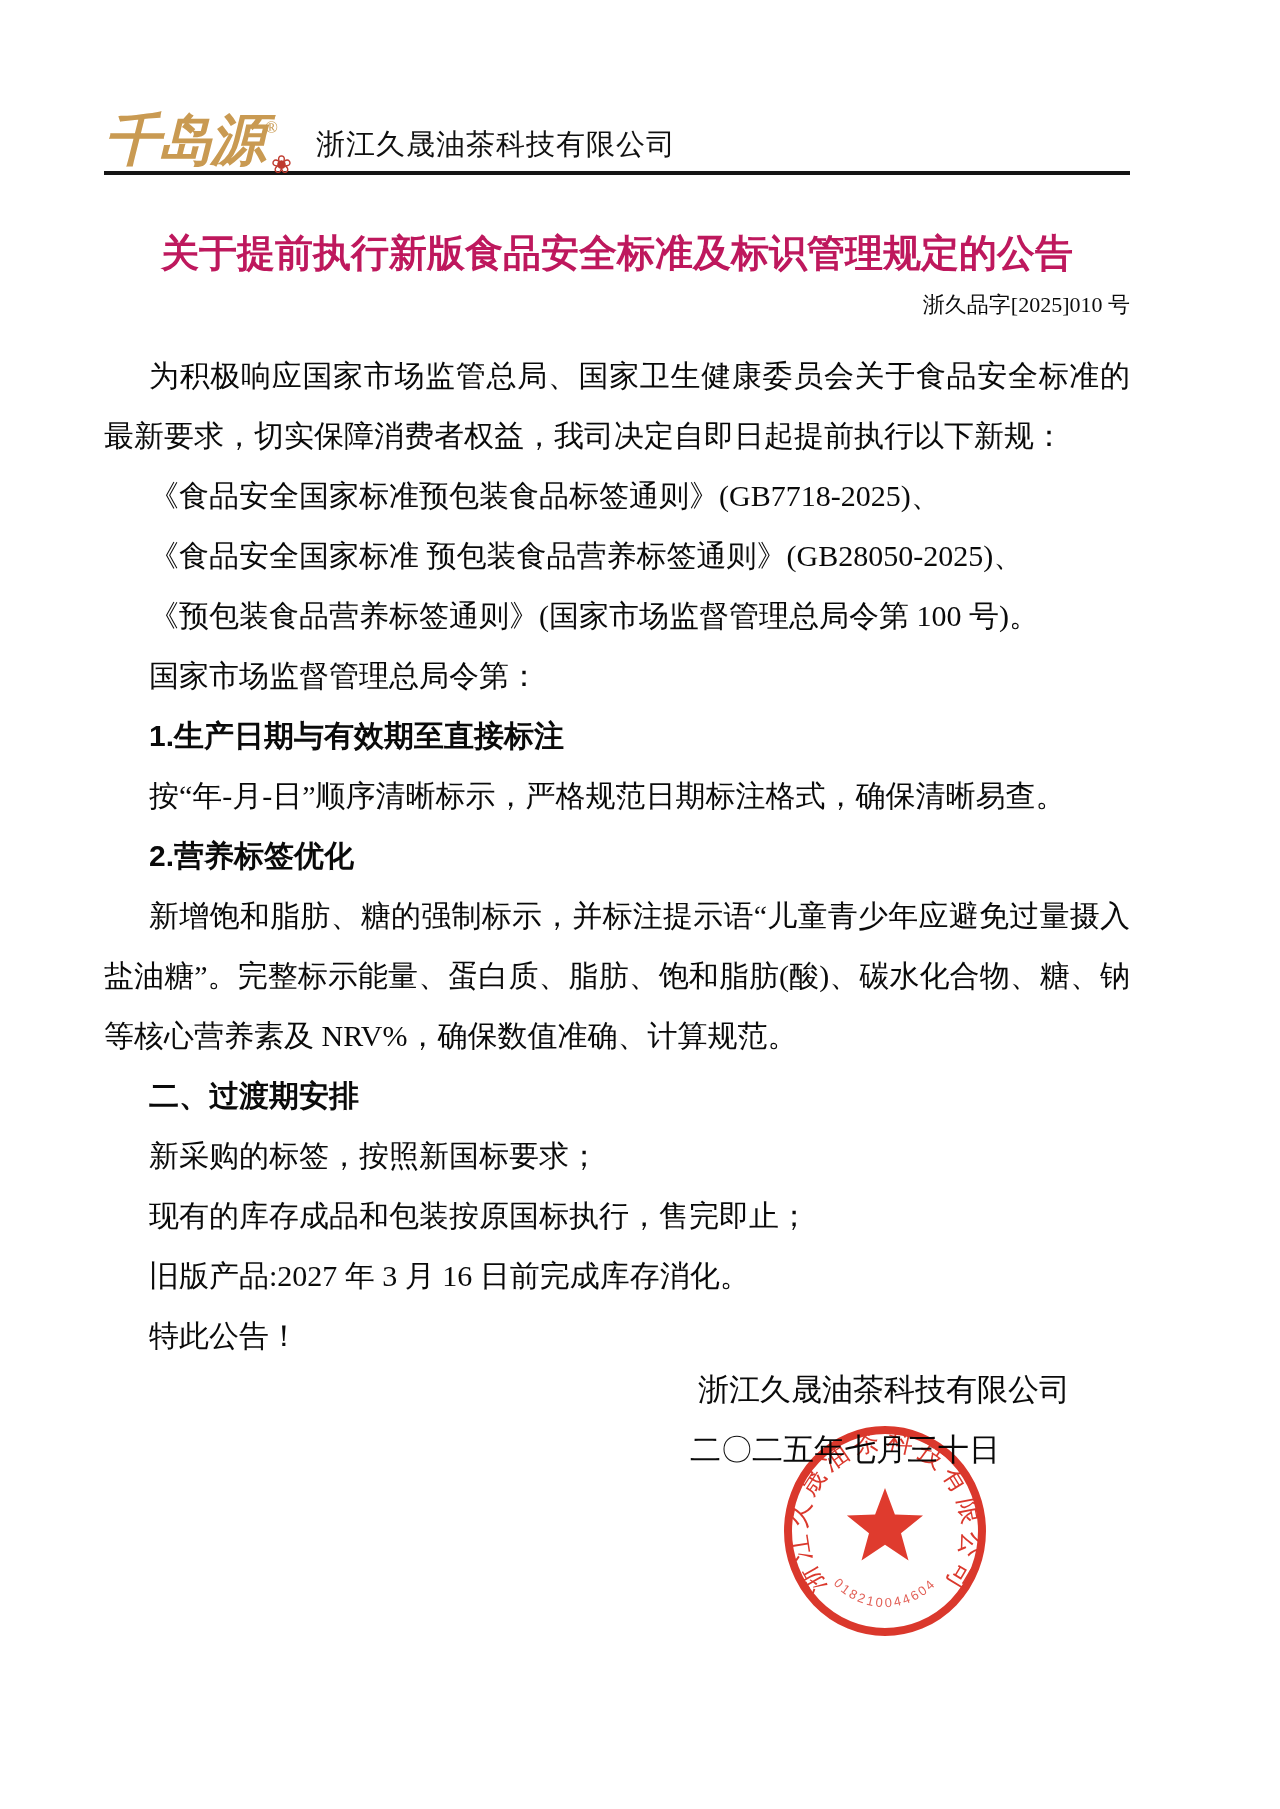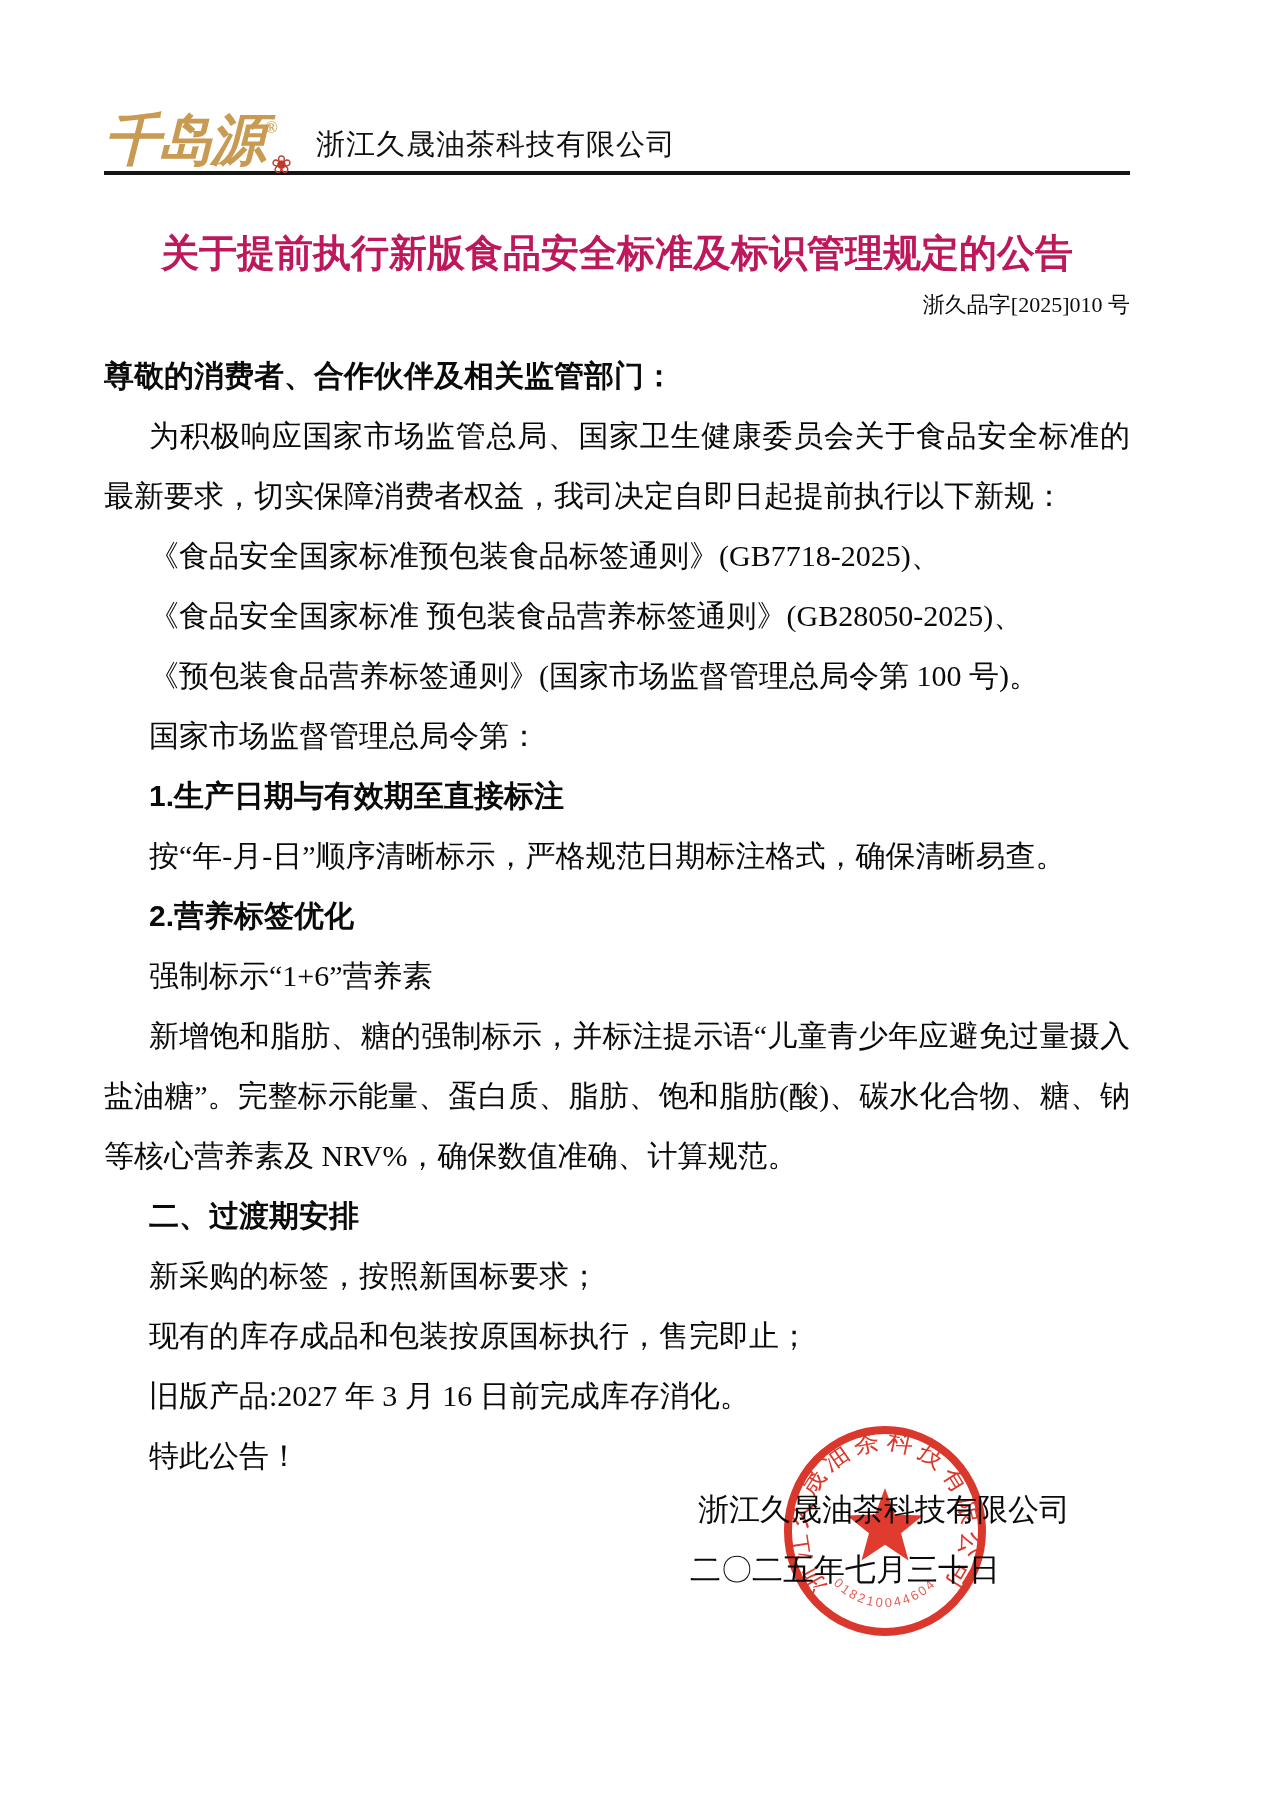--- a/index.html
+++ b/index.html
@@ -70,30 +70,28 @@
         <span class="logo-text">千岛源</span><span class="logo-reg">®</span>
         <span class="logo-flower">❀</span>
       </div>
       <div class="company-name">浙江久晟油茶科技有限公司</div>
     </header>
 
     <h1 class="title">关于提前执行新版食品安全标准及标识管理规定的公告</h1>
     <div class="docnum">浙久品字[2025]010 号</div>
 
     <main id="body-paragraphs">
-        <p class="para bold">尊敬的消费者、合作伙伴及相关监管部门：</p>
         <p class="para indent">为积极响应国家市场监管总局、国家卫生健康委员会关于食品安全标准的最新要求，切实保障消费者权益，我司决定自即日起提前执行以下新规：</p>
         <p class="para indent">《食品安全国家标准预包装食品标签通则》(GB7718-2025)、</p>
         <p class="para indent">《食品安全国家标准 预包装食品营养标签通则》(GB28050-2025)、</p>
         <p class="para indent">《预包装食品营养标签通则》(国家市场监督管理总局令第 100 号)。</p>
         <p class="para indent">国家市场监督管理总局令第：</p>
         <p class="para indent bold">1.生产日期与有效期至直接标注</p>
         <p class="para indent">按“年-月-日”顺序清晰标示，严格规范日期标注格式，确保清晰易查。</p>
         <p class="para indent bold">2.营养标签优化</p>
-        <p class="para indent">强制标示“1+6”营养素</p>
         <p class="para indent">新增饱和脂肪、糖的强制标示，并标注提示语“儿童青少年应避免过量摄入盐油糖”。完整标示能量、蛋白质、脂肪、饱和脂肪(酸)、碳水化合物、糖、钠等核心营养素及 NRV%，确保数值准确、计算规范。</p>
         <p class="para indent bold">二、过渡期安排</p>
         <p class="para indent">新采购的标签，按照新国标要求；</p>
         <p class="para indent">现有的库存成品和包装按原国标执行，售完即止；</p>
         <p class="para indent">旧版产品:2027 年 3 月 16 日前完成库存消化。</p>
         <p class="para indent">特此公告！</p>
       </main>
 
     <div class="sig">
       <p class="sig-company">浙江久晟油茶科技有限公司</p>

